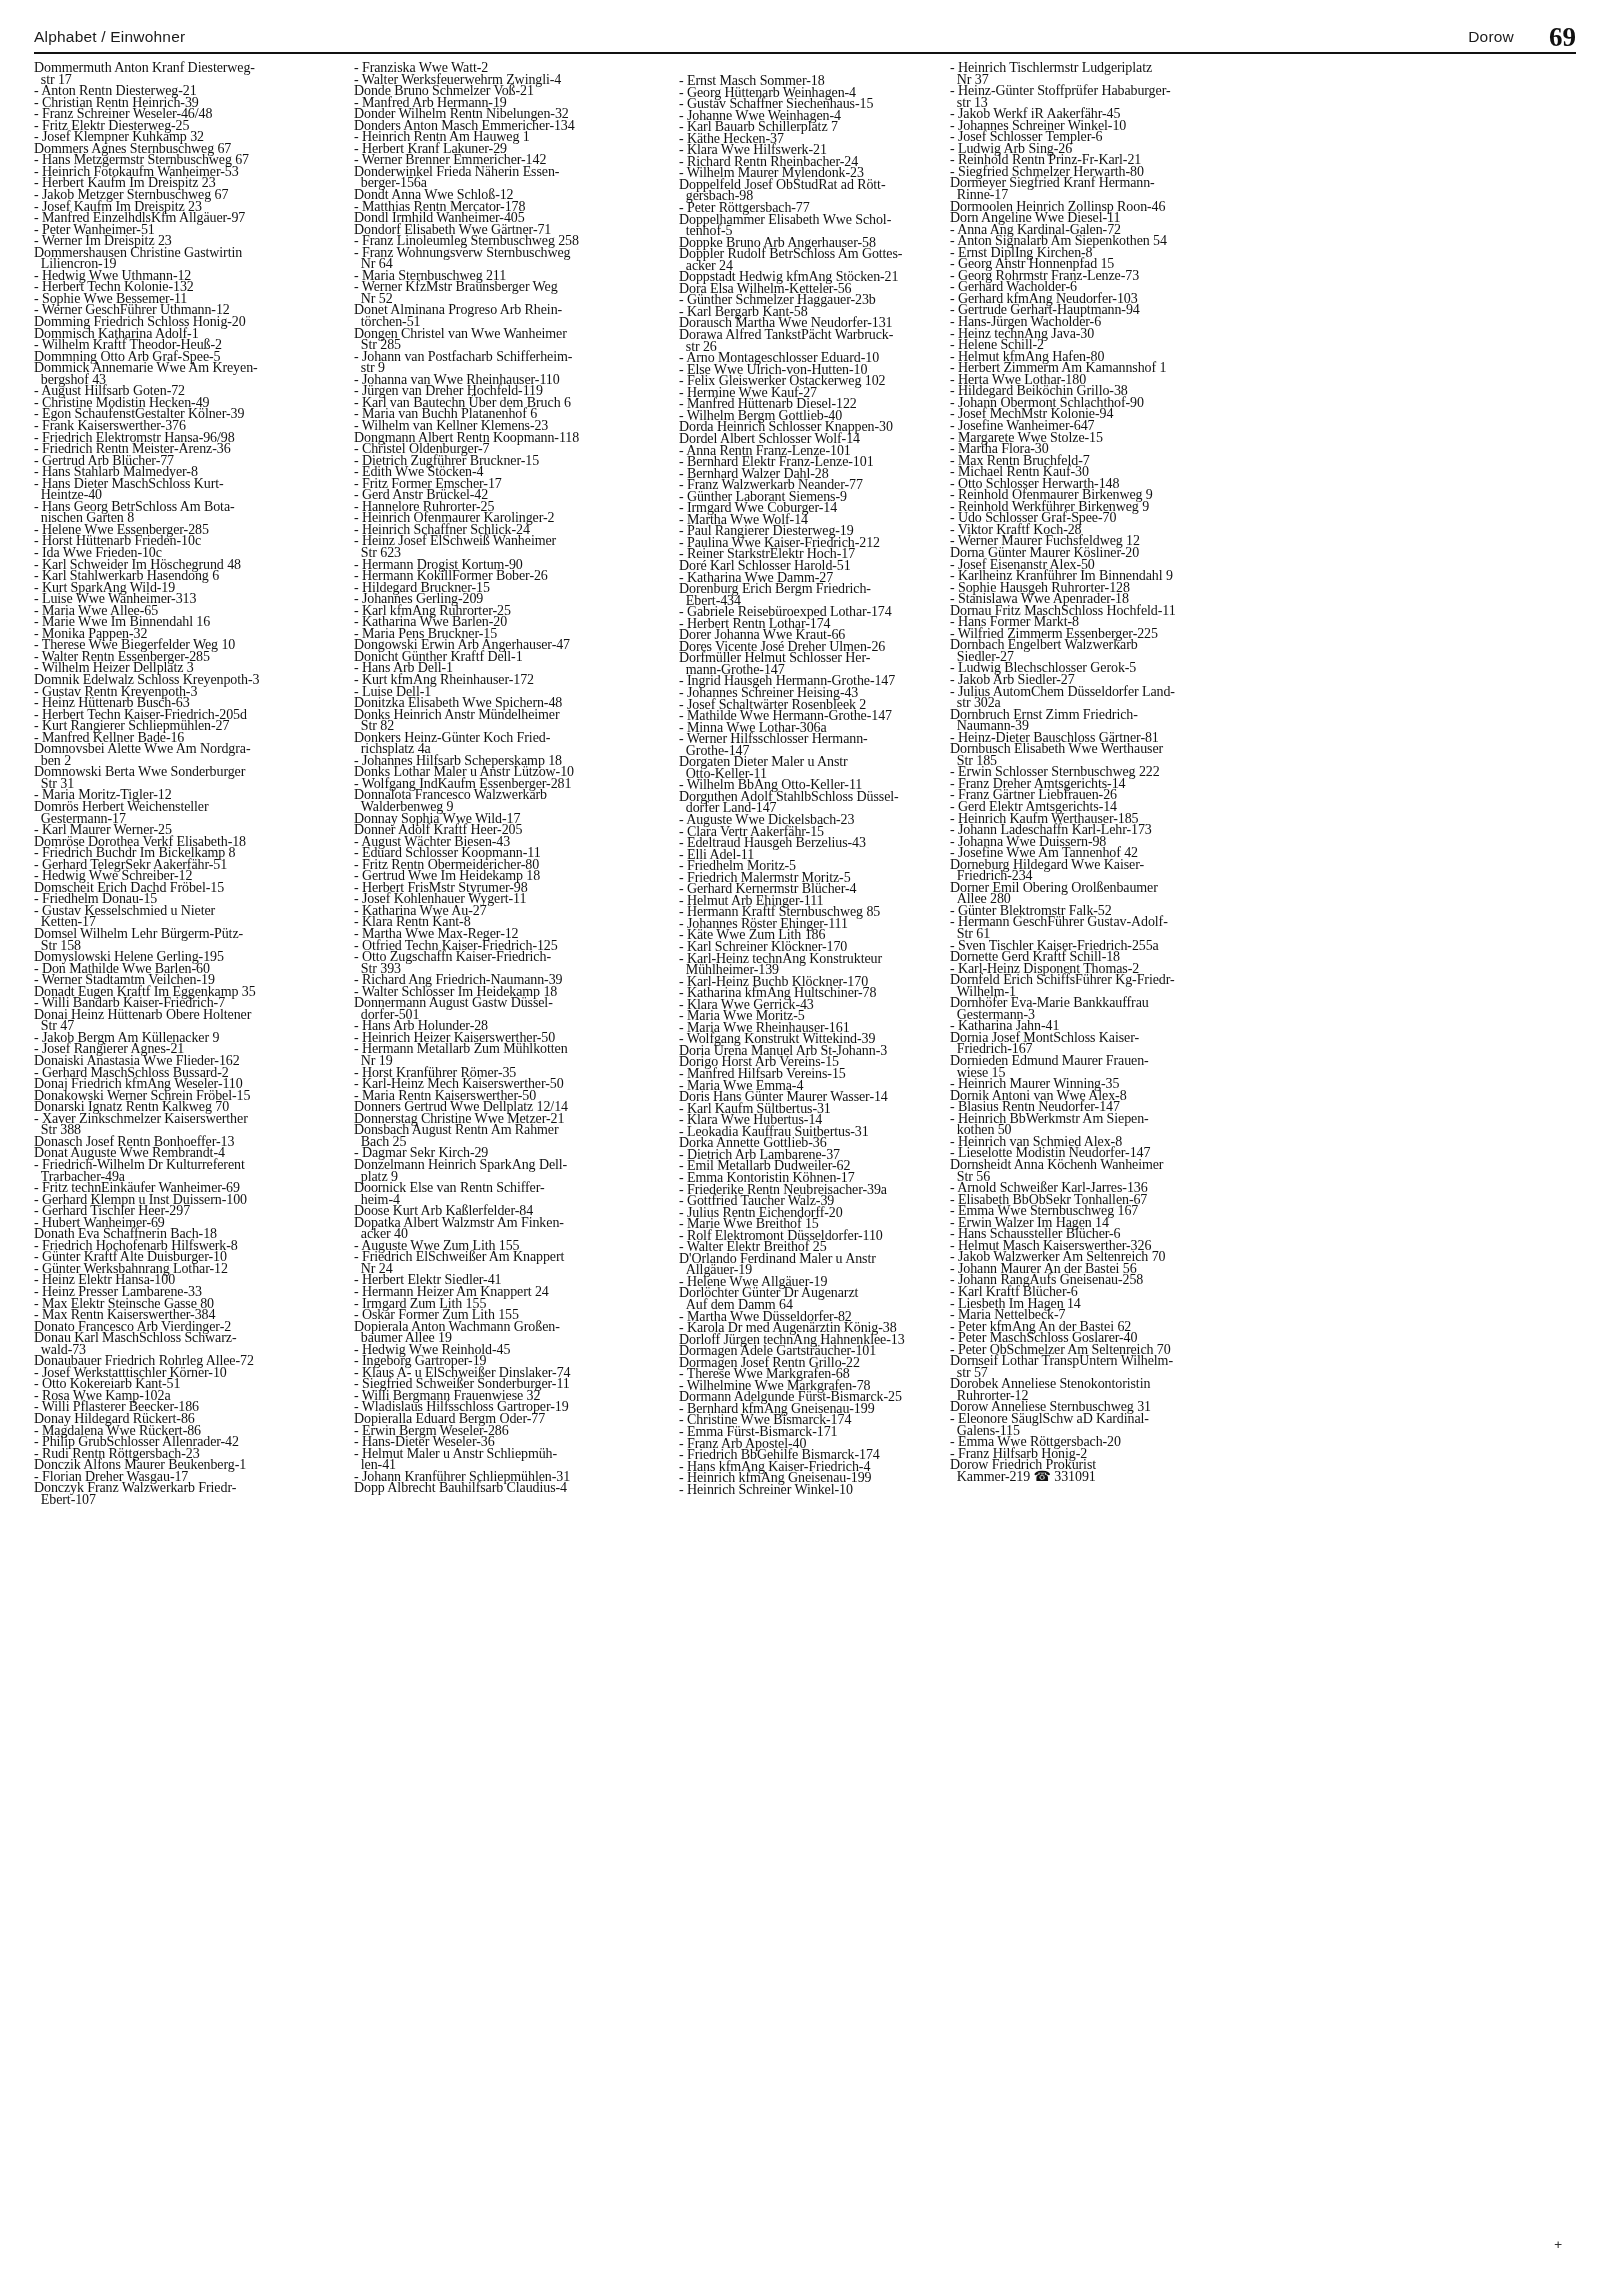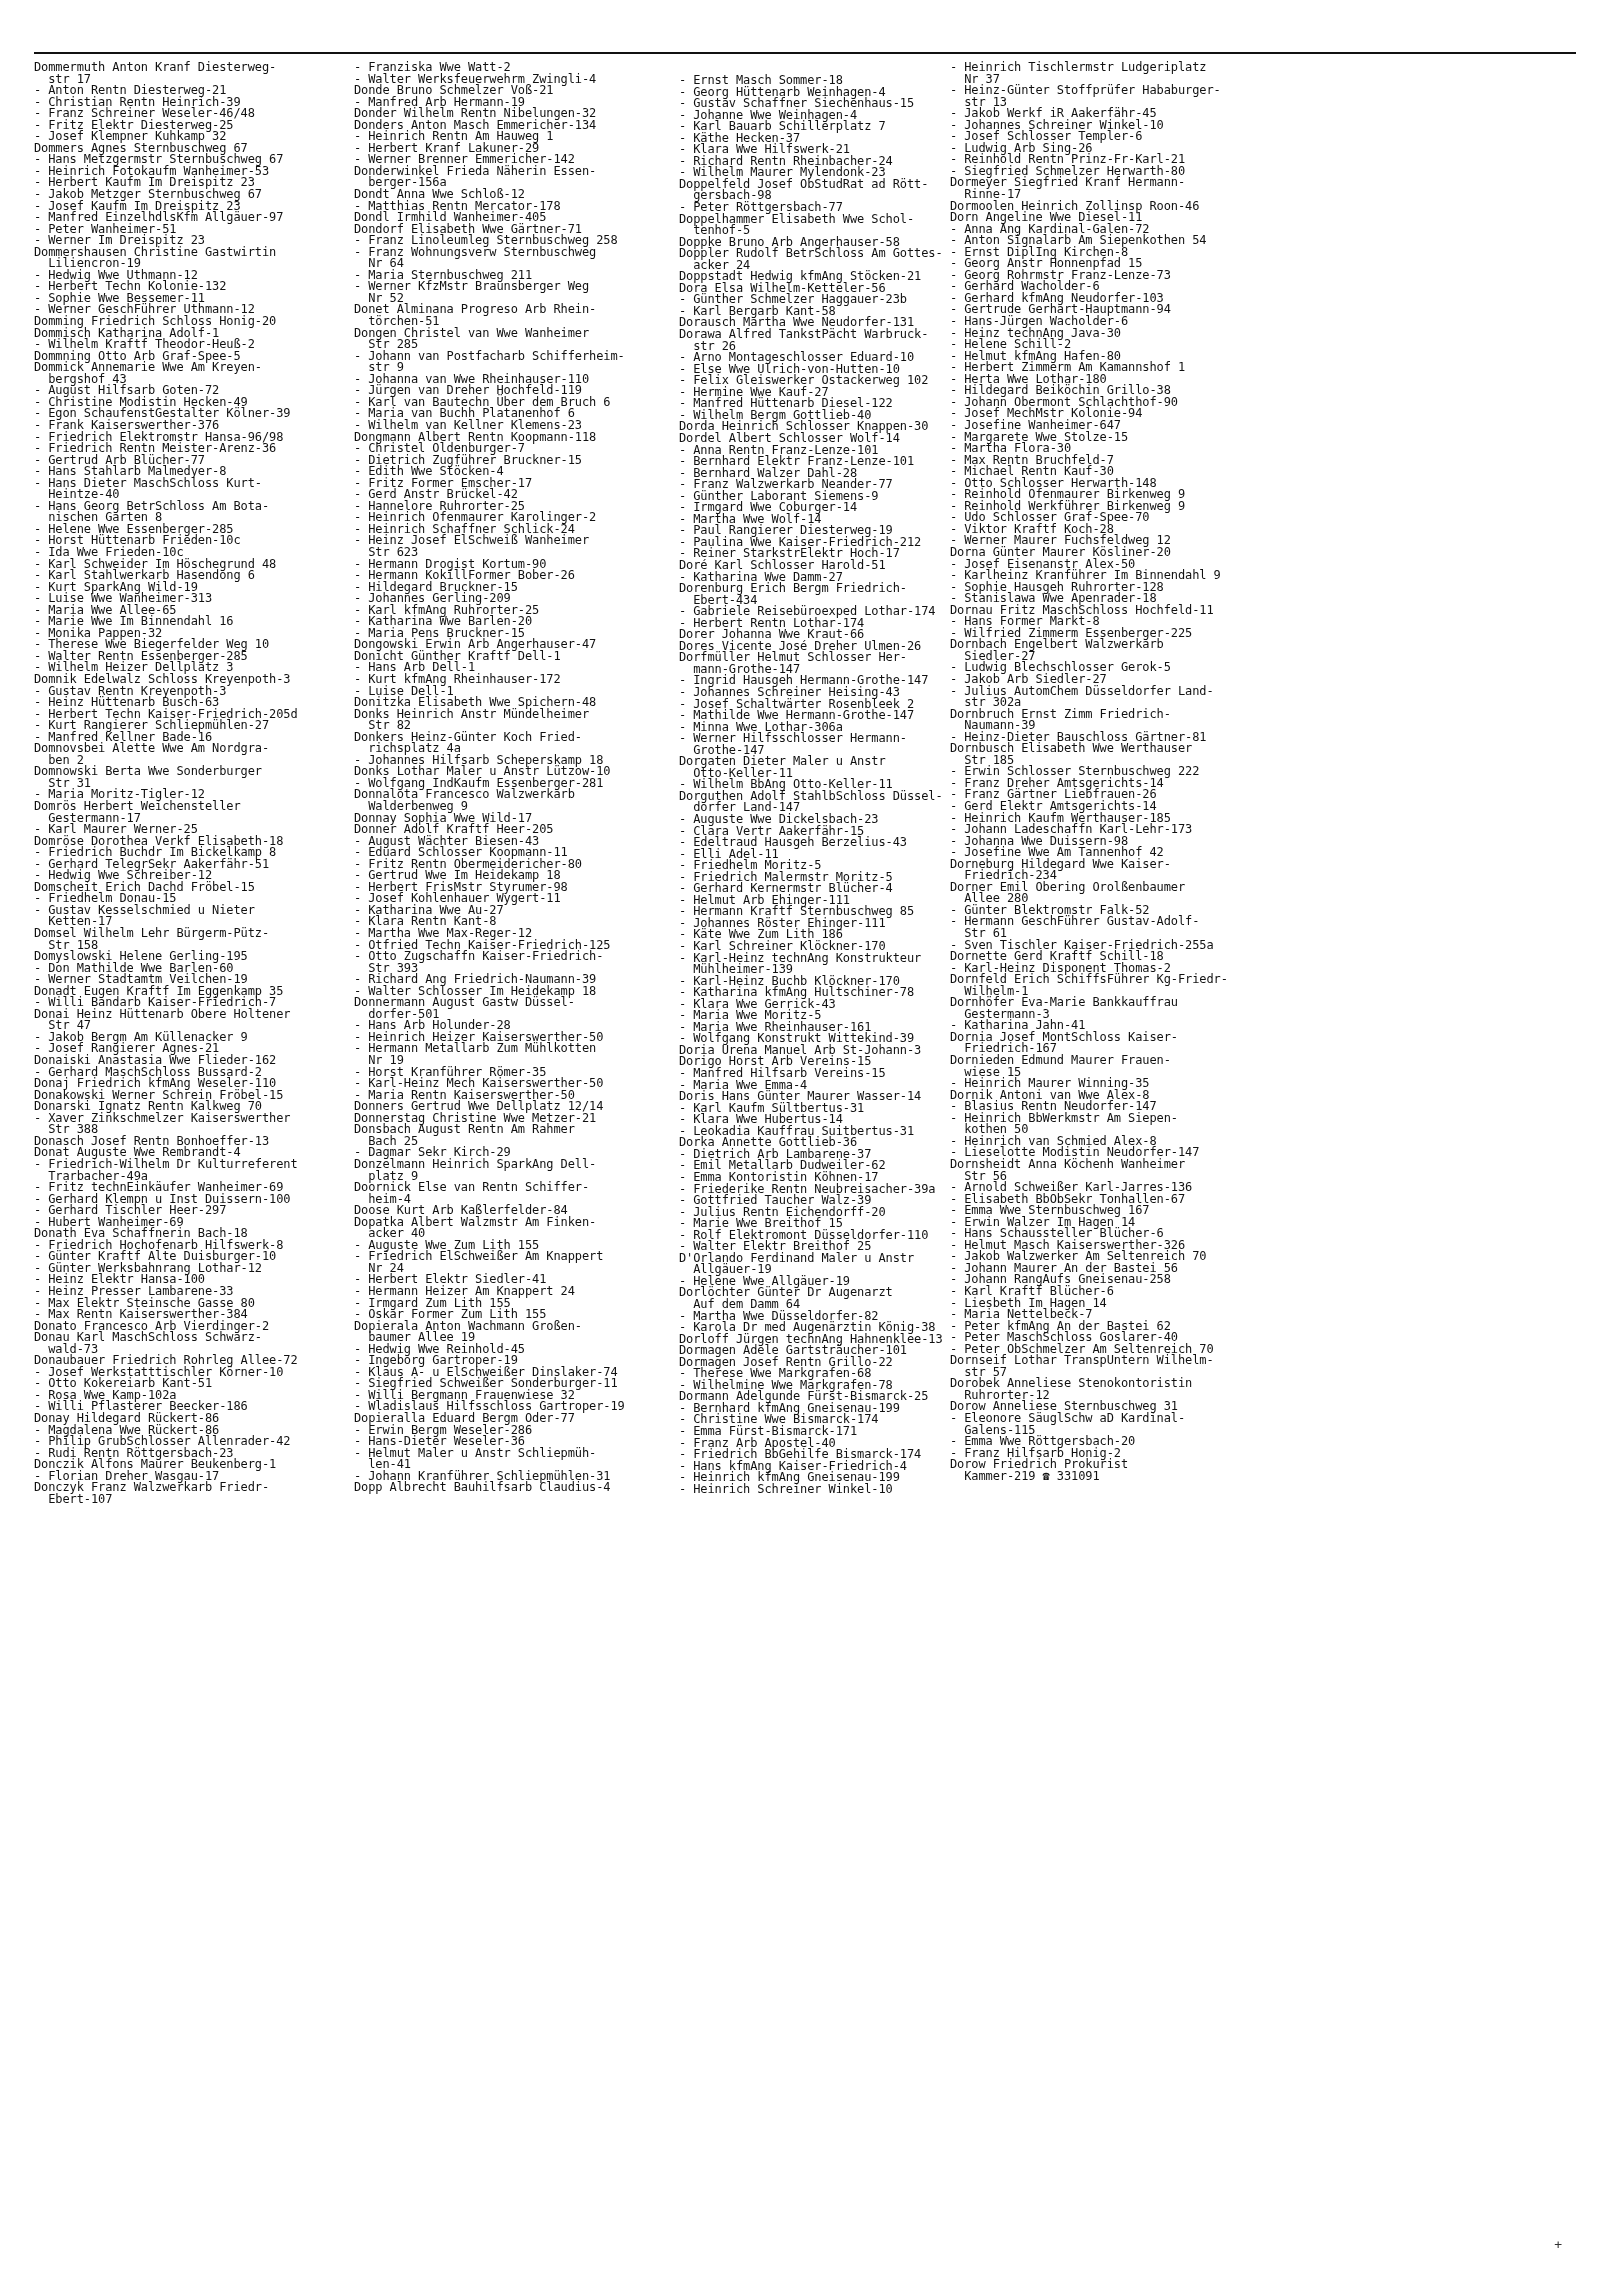--- a/index.html
+++ b/index.html
@@ -70,25 +70,26 @@
     position: absolute;
     left: 34px;
     top: 62px;
     width: 1545px;
     height: 2190px;
   }
   .col {
     position: absolute;
     top: 0;
     width: 282px;
-    font-size: 12px;
+    font-size: 14px;
     line-height: 11.55px;
     white-space: pre-wrap;
     word-break: break-word;
     letter-spacing: -0.1px;
+    font-family: Liberation Serif, serif;
   }
   .col-0 { left: 0px; }
   .col-1 { left: 320px; }
   .col-2 { left: 645px; margin-top: 13px; }
   .col-3 { left: 916px; width: 300px; }
   .col-4 { left: 1262px; width: 290px; }
   .col .entry {
     margin: 0;
     padding: 0;
   }
@@ -99,20 +100,25 @@
     bottom: 44px;
     font-size: 13px;
     color: #333;
   }
 </style>
 </head>
 <body>
 
 <div class="page">
 
+  <div class="header">
+    <div class="header-left">Alphabet / Einwohner</div>
+    <div class="header-right">Dorow</div>
+    <div class="page-number">69</div>
+  </div>
   <div class="header-rule"></div>
 
   <div class="columns">
     <div class="col col-0"><div class="entry">Dommermuth Anton Kranf Diesterweg-
   str 17</div><div class="entry">- Anton Rentn Diesterweg-21</div><div class="entry">- Christian Rentn Heinrich-39</div><div class="entry">- Franz Schreiner Weseler-46/48</div><div class="entry">- Fritz Elektr Diesterweg-25</div><div class="entry">- Josef Klempner Kuhkamp 32</div><div class="entry">Dommers Agnes Sternbuschweg 67</div><div class="entry">- Hans Metzgermstr Sternbuschweg 67</div><div class="entry">- Heinrich Fotokaufm Wanheimer-53</div><div class="entry">- Herbert Kaufm Im Dreispitz 23</div><div class="entry">- Jakob Metzger Sternbuschweg 67</div><div class="entry">- Josef Kaufm Im Dreispitz 23</div><div class="entry">- Manfred EinzelhdlsKfm Allgäuer-97</div><div class="entry">- Peter Wanheimer-51</div><div class="entry">- Werner Im Dreispitz 23</div><div class="entry">Dommershausen Christine Gastwirtin
   Liliencron-19</div><div class="entry">- Hedwig Wwe Uthmann-12</div><div class="entry">- Herbert Techn Kolonie-132</div><div class="entry">- Sophie Wwe Bessemer-11</div><div class="entry">- Werner GeschFührer Uthmann-12</div><div class="entry">Domming Friedrich Schloss Honig-20</div><div class="entry">Dommisch Katharina Adolf-1</div><div class="entry">- Wilhelm Kraftf Theodor-Heuß-2</div><div class="entry">Dommning Otto Arb Graf-Spee-5</div><div class="entry">Dommick Annemarie Wwe Am Kreyen-
   bergshof 43</div><div class="entry">- August Hilfsarb Goten-72</div><div class="entry">- Christine Modistin Hecken-49</div><div class="entry">- Egon SchaufenstGestalter Kölner-39</div><div class="entry">- Frank Kaiserswerther-376</div><div class="entry">- Friedrich Elektromstr Hansa-96/98</div><div class="entry">- Friedrich Rentn Meister-Arenz-36</div><div class="entry">- Gertrud Arb Blücher-77</div><div class="entry">- Hans Stahlarb Malmedyer-8</div><div class="entry">- Hans Dieter MaschSchloss Kurt-
   Heintze-40</div><div class="entry">- Hans Georg BetrSchloss Am Bota-
   nischen Garten 8</div><div class="entry">- Helene Wwe Essenberger-285</div><div class="entry">- Horst Hüttenarb Frieden-10c</div><div class="entry">- Ida Wwe Frieden-10c</div><div class="entry">- Karl Schweider Im Höschegrund 48</div><div class="entry">- Karl Stahlwerkarb Hasendong 6</div><div class="entry">- Kurt SparkAng Wild-19</div><div class="entry">- Luise Wwe Wanheimer-313</div><div class="entry">- Maria Wwe Allee-65</div><div class="entry">- Marie Wwe Im Binnendahl 16</div><div class="entry">- Monika Pappen-32</div><div class="entry">- Therese Wwe Biegerfelder Weg 10</div><div class="entry">- Walter Rentn Essenberger-285</div><div class="entry">- Wilhelm Heizer Dellplatz 3</div><div class="entry">Domnik Edelwalz Schloss Kreyenpoth-3</div><div class="entry">- Gustav Rentn Kreyenpoth-3</div><div class="entry">- Heinz Hüttenarb Busch-63</div><div class="entry">- Herbert Techn Kaiser-Friedrich-205d</div><div class="entry">- Kurt Rangierer Schliepmühlen-27</div><div class="entry">- Manfred Kellner Bade-16</div><div class="entry">Domnovsbei Alette Wwe Am Nordgra-
   ben 2</div><div class="entry">Domnowski Berta Wwe Sonderburger

